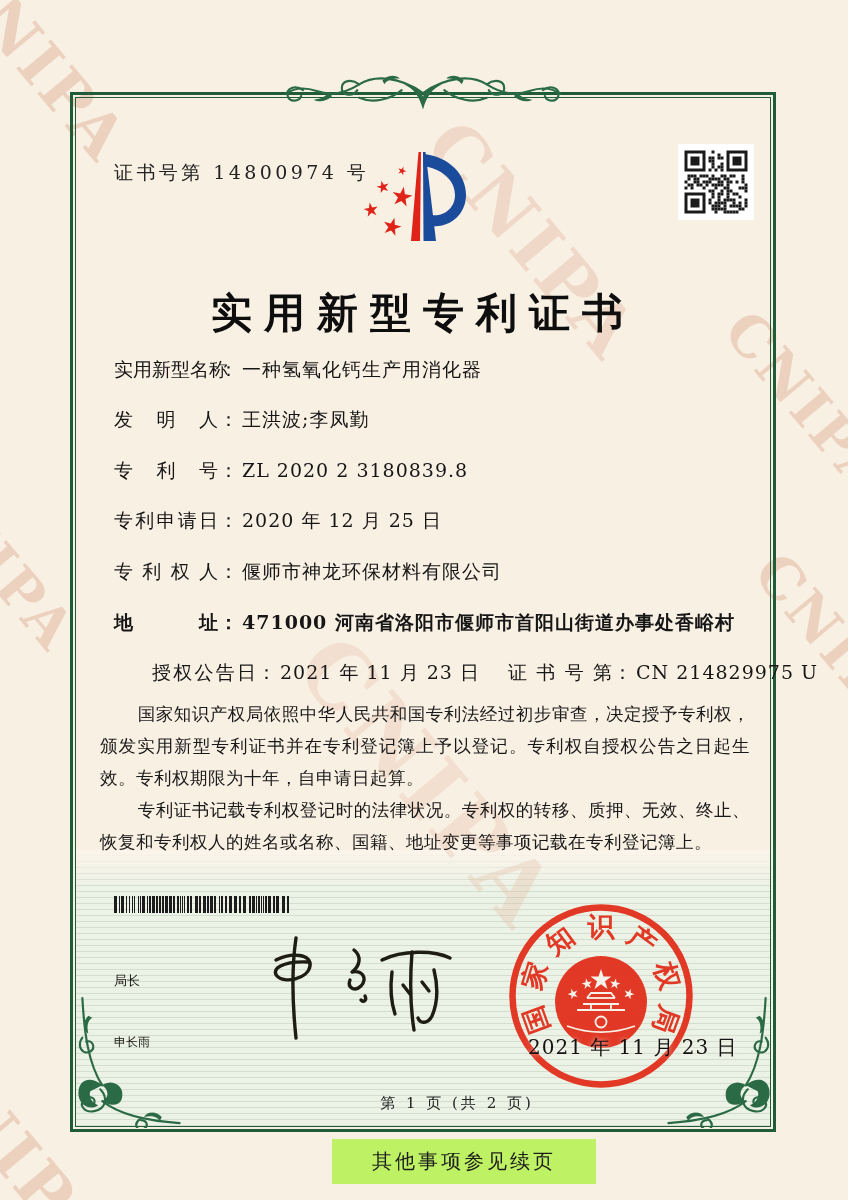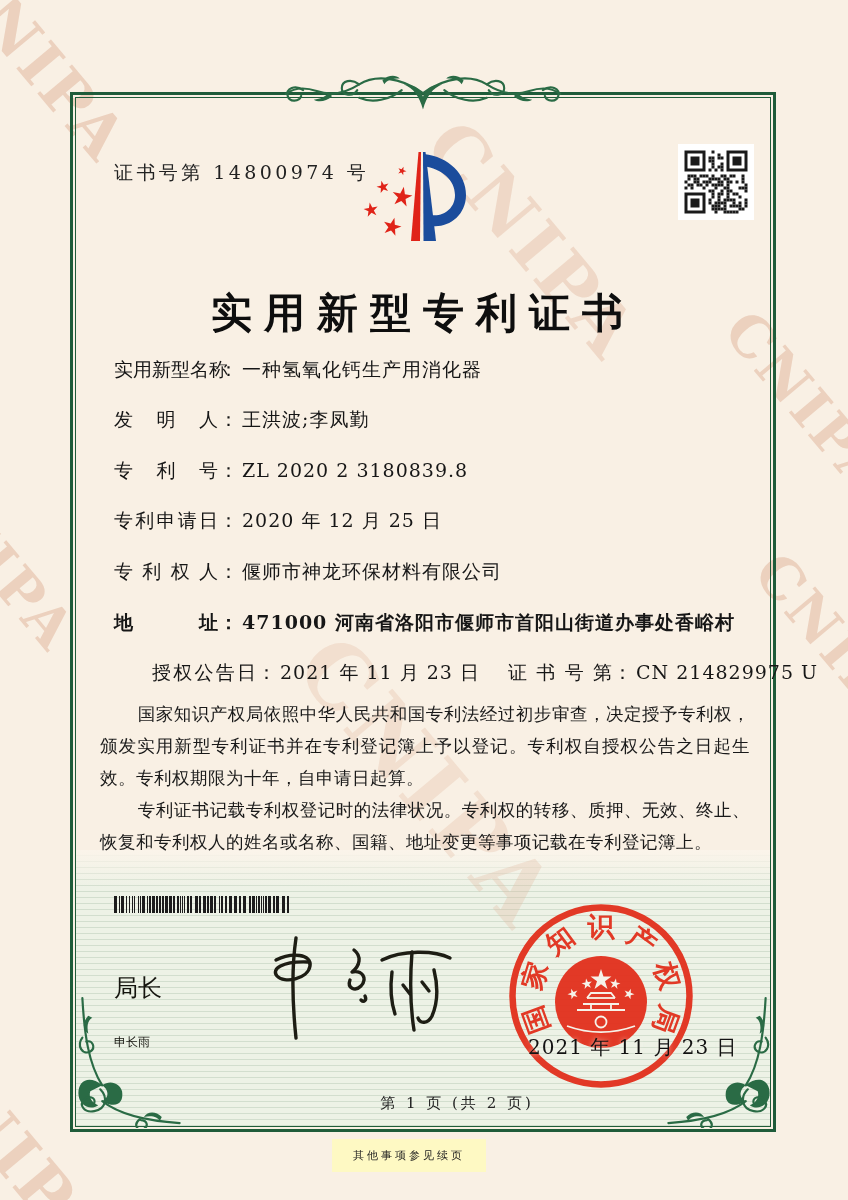--- a/index.html
+++ b/index.html
@@ -68,34 +68,34 @@
   .r5{top:559px;} .r6{top:610px;font-weight:bold;} .r7{top:660px;margin-left:38px;}
   .grant-no{position:absolute;left:356px;top:0;}
   
   .body-text{
     left:100px;top:698px;width:650px;font-size:17.5px;line-height:32px;
     text-align:justify;color:#191919;letter-spacing:.5px;
   }
   .body-text p{margin:0;text-indent:2.15em;}
   
   .barcode{left:114px;top:896px;}
-  .director-label{left:114px;top:972px;font-size:24px;font-family:"Liberation Sans",sans-serif;color:#14140e;}
+  .director-label{left:114px;top:972px;font-size:13px;font-family:"Liberation Sans",sans-serif;color:#14140e;}
   .director-name{left:114px;top:1006px;font-size:12px;font-family:"Liberation Sans",sans-serif;color:#14140e;margin-top:28px;}
   .signature{left:262px;top:930px;}
   
   .seal{left:506px;top:901px;opacity:.95;}
   .seal-date{
     left:528px;top:1034px;font-size:20px;letter-spacing:1px;color:#121212;
     text-shadow:0 0 5px rgba(248,244,234,.75);white-space:nowrap;
   }
   
   .page-number{left:70px;top:1094px;width:774px;text-align:center;font-size:15px;letter-spacing:3px;color:#222;}
   .footer-note{
-    left:332px;top:1139px;background:#fef9c3;padding:9px 21px;
-    font-size:11px;letter-spacing:3px;color:#1c1c1c;white-space:nowrap;
+    left:332px;top:1139px;background:#bef264;padding:9px 40px;
+    font-size:20px;letter-spacing:3px;color:#1c1c1c;white-space:nowrap;
   }
   svg{display:block;}
   .green-stroke{stroke:var(--flourish-green,#2a6b45);fill:none;stroke-width:2.2;stroke-linecap:round;}
   .green-fill{fill:var(--flourish-green,#2a6b45);stroke:none;}
 </style>
 </head>
 <body>
 
 <svg width="0" height="0" style="position:absolute" aria-hidden="true">
   <defs>

